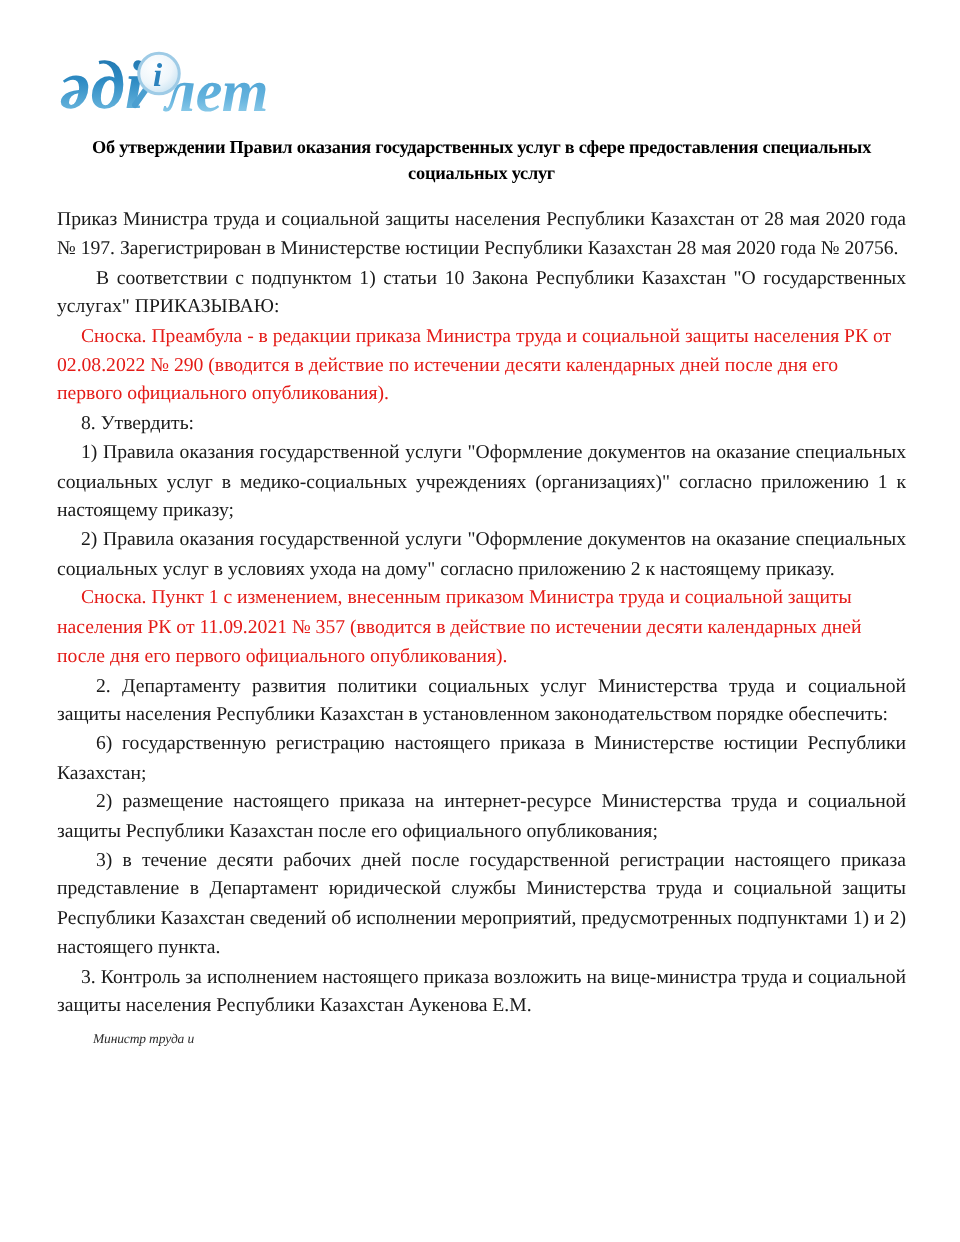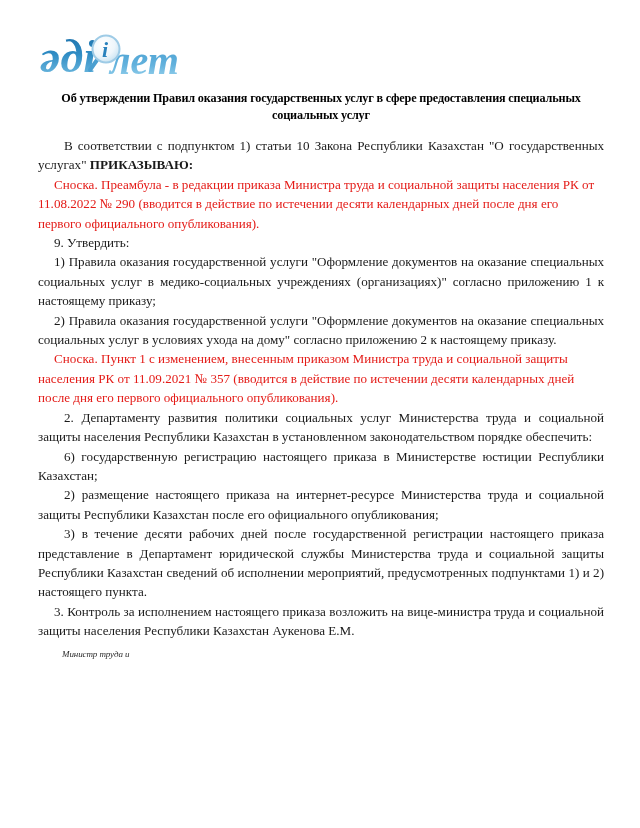--- a/index.html
+++ b/index.html
@@ -68,21 +68,21 @@
   }
 
   p.note {
     color: #e41b17;
     text-indent: 16px;
     text-align: left;
     font-size: 13.1px;
     line-height: 19.4px;
   }
 
-  .bold { font-weight: bold; }
+  .bold { font-weight: normal; }
 
   .signature {
     margin-top: 7px;
     margin-left: 24px;
     font-size: 9px;
     line-height: 12px;
     font-style: italic;
     color: #2a2a2a;
     letter-spacing: -0.1px;
   }
@@ -121,26 +121,27 @@
       <circle cx="68" cy="25" r="13.5" fill="url(#glens)" stroke="#9ecbe6" stroke-width="2"></circle>
 
       <text x="64" y="33" font-family="'Liberation Serif','DejaVu Serif',serif" font-size="22" font-weight="bold" font-style="italic" fill="#2a82bd">i</text>
     </svg>
   </div>
 
   <div class="doc">
 
     <h1 class="doc-title">Об утверждении Правил оказания государственных услуг в сфере предоставления специальных социальных услуг</h1>
 
+    <p class="para">Приказ Министра труда и социальной защиты населения Республики Казахстан от 28 мая 2020 года № 197. Зарегистрирован в Министерстве юстиции Республики Казахстан 28 мая 2020 года № 20756.</p>
 
     <p class="para indent"><span>В соответствии с подпунктом 1) статьи 10 Закона Республики Казахстан "О государственных услугах" </span><span class="bold">ПРИКАЗЫВАЮ:</span></p>
 
-    <p class="para note">Сноска. Преамбула - в редакции приказа Министра труда и социальной защиты населения РК от 11.08.2022 № 290 (вводится в действие по истечении десяти календарных дней после дня его первого официального опубликования).</p>
+    <p class="para note">Сноска. Преамбула - в редакции приказа Министра труда и социальной защиты населения РК от 02.08.2022 № 290 (вводится в действие по истечении десяти календарных дней после дня его первого официального опубликования).</p>
 
-    <p class="para indent-sm">9. Утвердить:</p>
+    <p class="para indent-sm">8. Утвердить:</p>
 
     <p class="para indent-sm">1) Правила оказания государственной услуги "Оформление документов на оказание специальных социальных услуг в медико-социальных учреждениях (организациях)" согласно приложению 1 к настоящему приказу;</p>
 
     <p class="para indent-sm">2) Правила оказания государственной услуги "Оформление документов на оказание специальных социальных услуг в условиях ухода на дому" согласно приложению 2 к настоящему приказу.</p>
 
     <p class="para note">Сноска. Пункт 1 с изменением, внесенным приказом Министра труда и социальной защиты населения РК от 11.09.2021 № 357 (вводится в действие по истечении десяти календарных дней после дня его первого официального опубликования).</p>
 
     <p class="para indent">2. Департаменту развития политики социальных услуг Министерства труда и социальной защиты населения Республики Казахстан в установленном законодательством порядке обеспечить:</p>
 
     <p class="para indent">6) государственную регистрацию настоящего приказа в Министерстве юстиции Республики Казахстан;</p>

